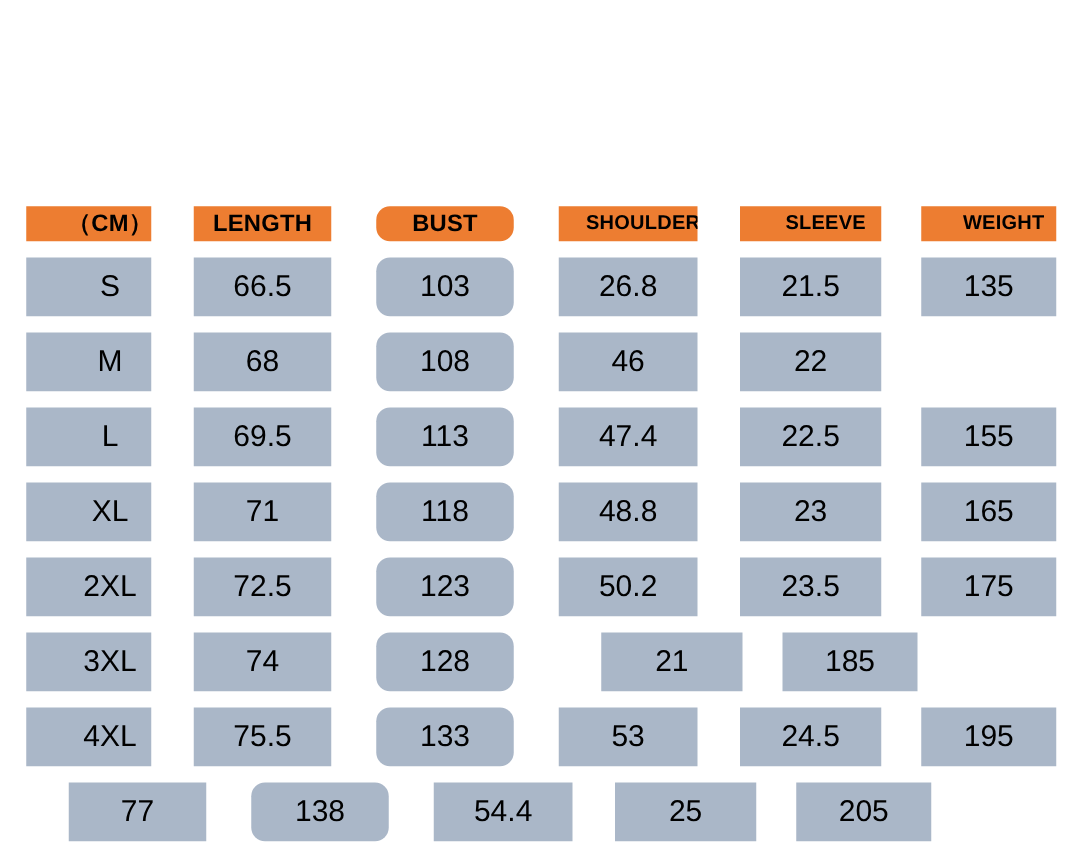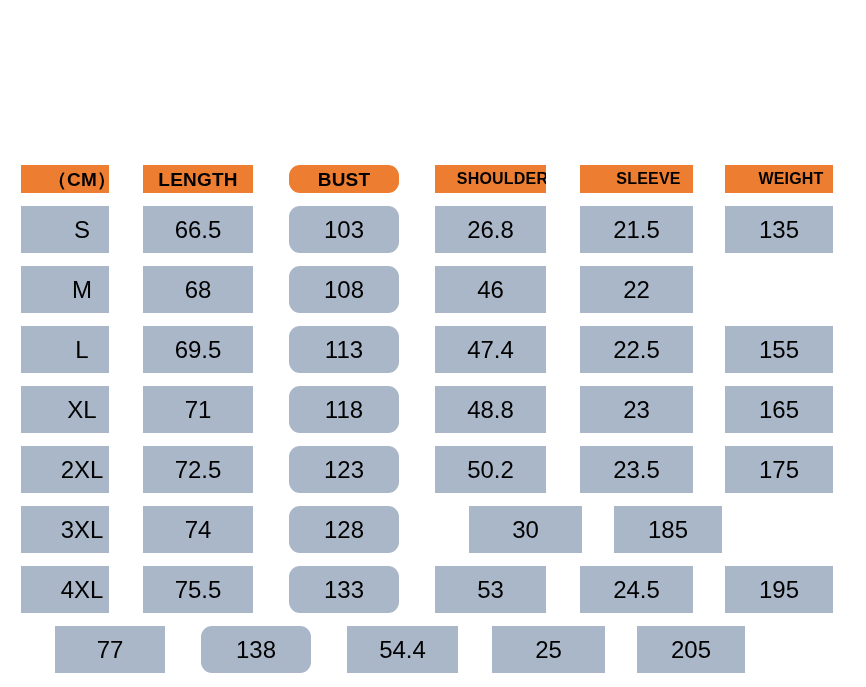--- a/index.html
+++ b/index.html
@@ -59,21 +59,21 @@
   .header-cell.compact {
     font-size: 16px;
     padding-left: 24px;
   }
   .data-cell {
     background: #AAB7C8;
     font-size: 24px;
     font-weight: 400;
   }
   
-  .col-0 { width: 88px; padding-left: 34px; }
+  .col-0 { width: 100px; padding-left: 34px; }
   .gap-0 { width: 34px; }
   .col-1 { width: 110px; }
   .gap-1 { width: 36px; }
   .col-2 { width: 110px; border-radius: 11px; }
   .gap-2 { width: 36px; }
   .col-3 { width: 111px; }
   .gap-3 { width: 34px; }
   .col-4 { width: 113px; }
   .gap-4 { width: 32px; }
   .col-5 { width: 108px; }
@@ -169,21 +169,21 @@
     </div>
 
     <div class="chart-row data-row">
       <div class="cell data-cell col-0">3XL</div>
       <div class="spacer gap-0"></div>
       <div class="cell data-cell col-1">74</div>
       <div class="spacer gap-1"></div>
       <div class="cell data-cell col-2">128</div>
       <div class="spacer gap-2"></div>
       <div class="spacer gap-3"></div>
-      <div class="cell data-cell col-4">30</div>
+      <div class="cell data-cell col-4">21</div>
       <div class="spacer gap-4"></div>
       <div class="cell data-cell col-5">185</div>
     </div>
 
     <div class="chart-row data-row">
       <div class="cell data-cell col-0">4XL</div>
       <div class="spacer gap-0"></div>
       <div class="cell data-cell col-1">75.5</div>
       <div class="spacer gap-1"></div>
       <div class="cell data-cell col-2">133</div>

